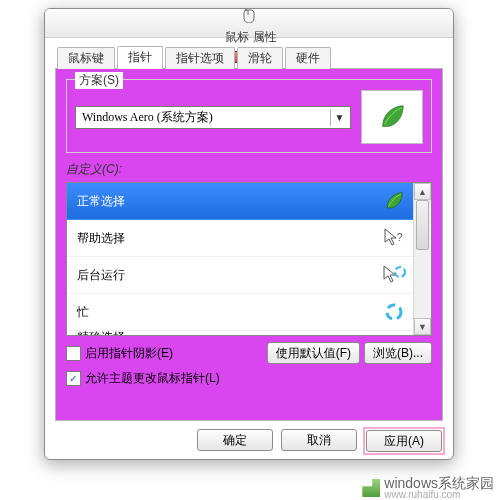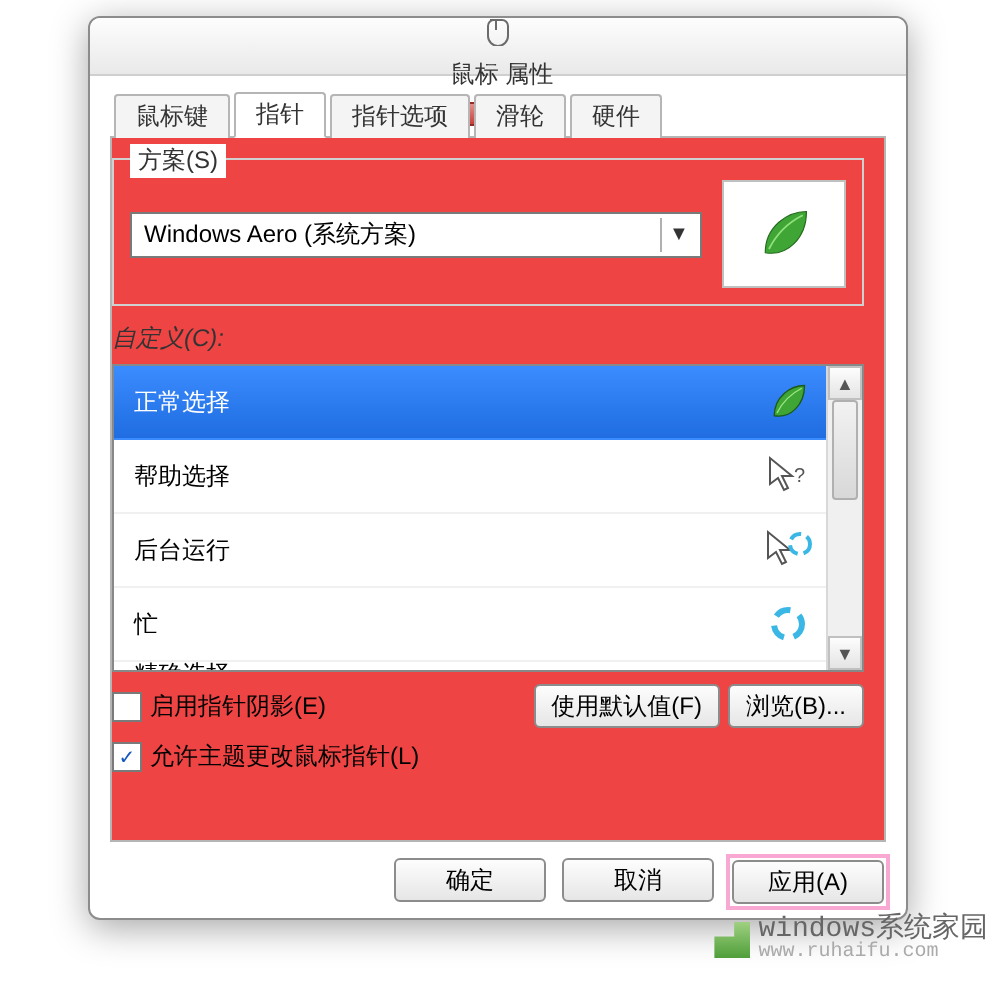--- a/index.html
+++ b/index.html
@@ -75,25 +75,25 @@
   .tab.active {
     background: #fff;
     border-bottom: 1px solid #fff;
     top: 1px;
     z-index: 2;
   }
   .tabbody {
     margin: 0 10px 8px 10px;
     border: 1px solid #b5b5b5;
     border-top: none;
-    padding: 10px 10px 8px 0;
+    padding: 10px 10px 8px 10px;
     height: 352px;
     box-sizing: border-box;
     position: relative;
-    background: #ef4444;
+    background: #d946ef;
   }
   .group {
     border: 1px solid #d0d0d0;
     padding: 10px 8px 8px 8px;
     position: relative;
     margin-bottom: 8px;
   }
   .group-label {
     position: absolute;
     top: -8px; left: 8px;
@@ -105,21 +105,21 @@
   .combo {
     flex: 1;
     height: 21px;
     border: 1px solid #7a7a7a;
     background: #fff;
     display: flex; align-items: center;
     padding: 0 2px 0 6px;
     min-width: 0;
     cursor: pointer;
   }
-  .combo .ctxt { flex:1; font-size: 12px; color:#000; white-space: nowrap; overflow:hidden; }
+  .combo .ctxt { flex:1; font-size: 12px; color:#000; white-space: nowrap; overflow:hidden;font-family:Liberation Serif, serif; }
   .combo .carrow {
     width: 17px; height: 17px;
     border-left: 1px solid #b0b0b0;
     display:flex; align-items:center; justify-content:center;
     color:#333; font-size:10px;
   }
   .preview-box {
     width: 60px; height: 52px;
     border: 1px solid #c0c0c0;
     background: #fff;
@@ -196,24 +196,24 @@
     display:flex; justify-content:flex-end; gap:8px;
     padding: 0 10px 10px 0;
   }
   .apply-hi {
     border: 2px solid #f9a8d4;
     margin: -2px;
     padding: 1px;
   }
   .watermark {
     position:absolute;
-    right: 6px; bottom: 18px;
+    right: 6px; bottom: 0;
     font-size: 14px;
     color:#888;
-    font-family: Liberation Mono, monospace;
+    font-family: Liberation Sans, sans-serif;
     display:flex; align-items:center; gap:4px;
   }
   .wm-logo {
     width:18px; height:18px;
     background: linear-gradient(#9fd080,#4f9e3a);
     clip-path: polygon(0 40%, 55% 40%, 55% 0, 100% 0, 100% 100%, 0 100%);
   }
   
   svg { display:block; }
 </style>

